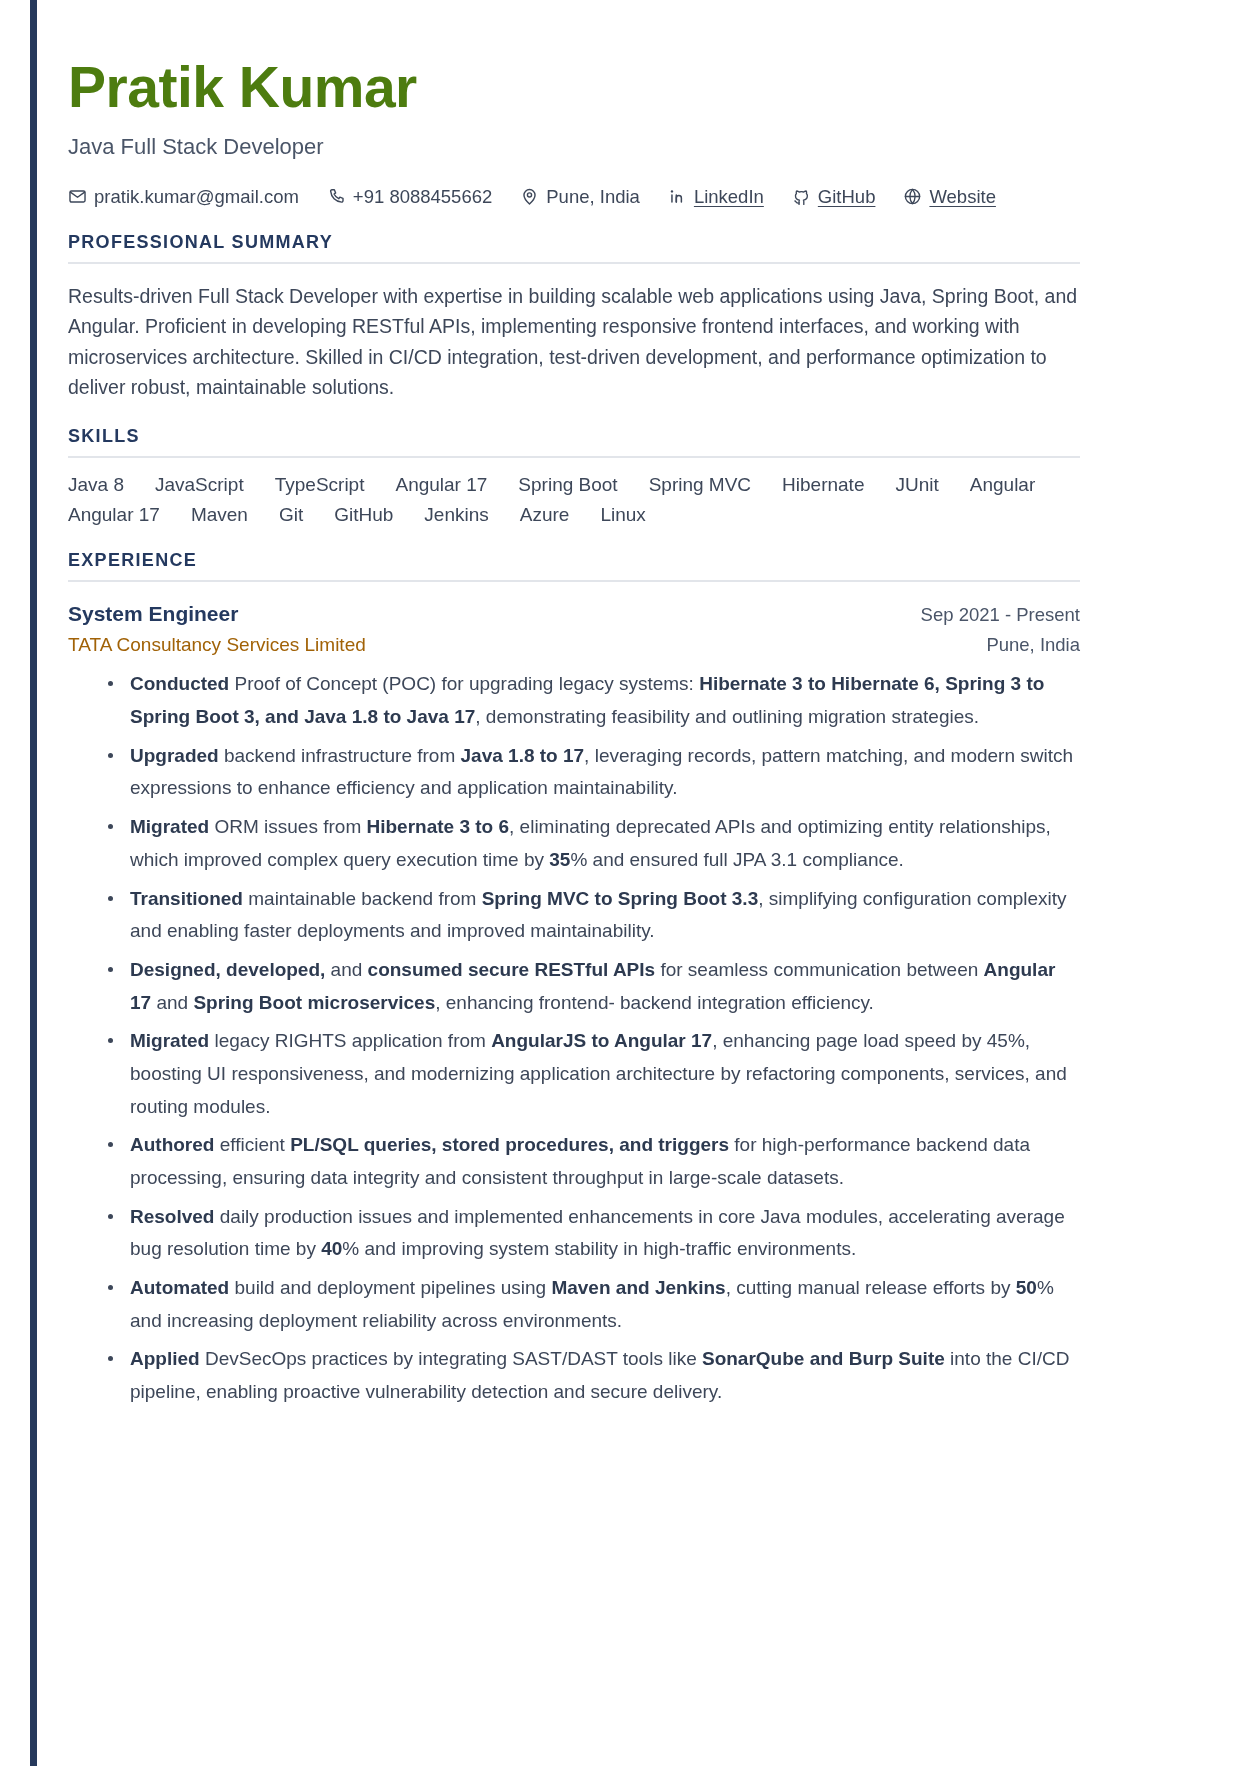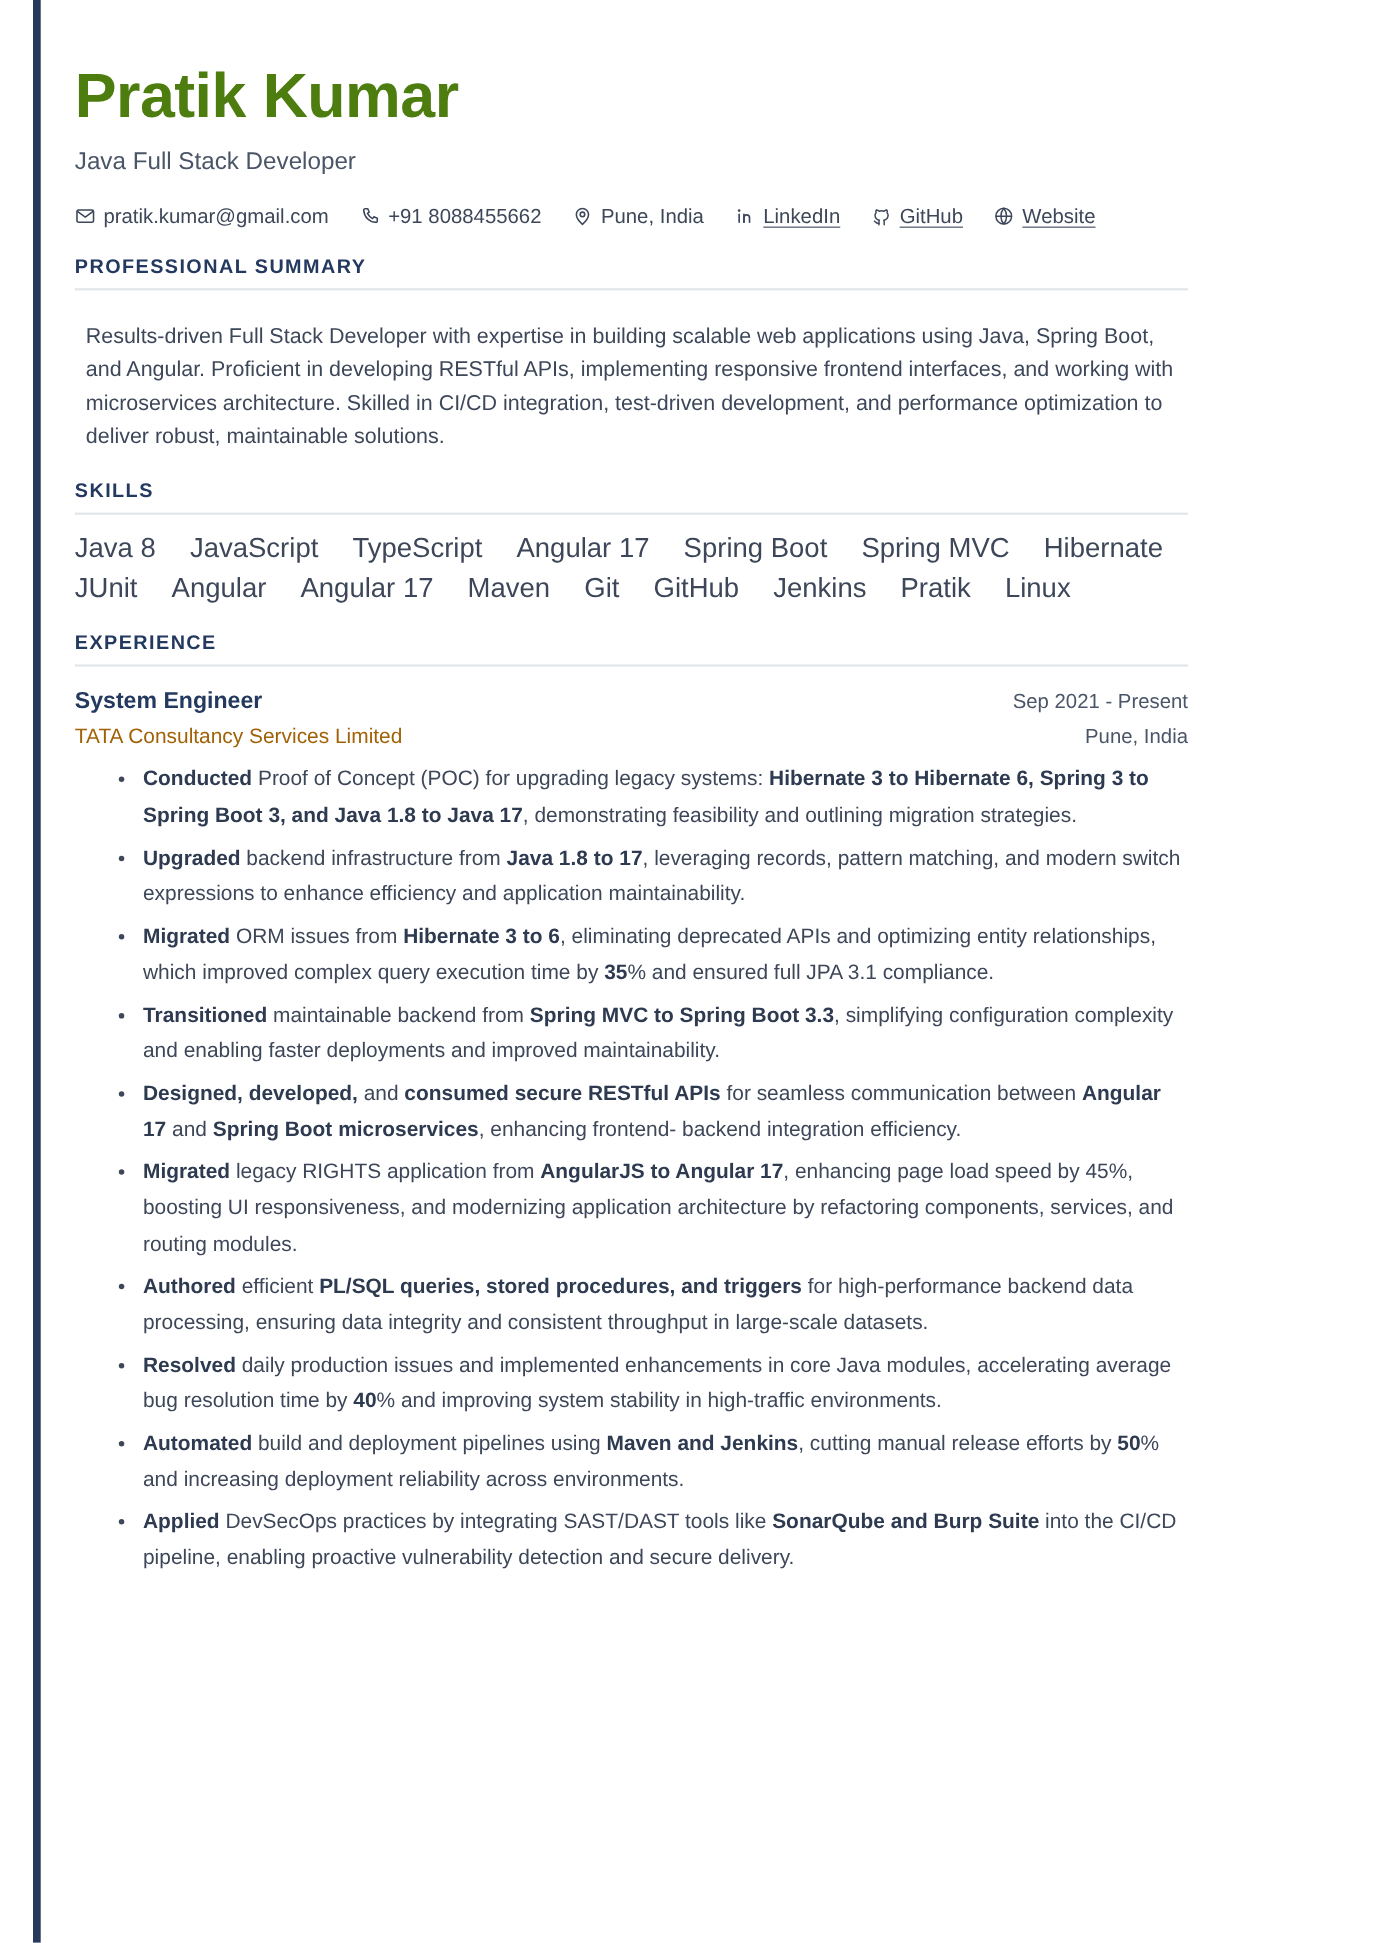--- a/index.html
+++ b/index.html
@@ -99,35 +99,35 @@
     height: 2px;
     background: #e2e5ea;
     width: 100%;
   }
 
   
   .summary {
     font-size: 19.5px;
     line-height: 1.56;
     color: #3d4759;
-    margin: 10px;
+    margin: 0;
     padding-top: 17px;
   }
 
   
   .skills-wrap {
     padding-top: 16px;
     display: flex;
     flex-wrap: wrap;
     column-gap: 31px;
     row-gap: 8px;
     max-width: 1000px;
   }
   .skill {
-    font-size: 25px;
+    font-size: 19px;
     color: #3d4759;
     white-space: nowrap;
   }
 
   
   .job { padding-top: 20px; }
   .job-line {
     display: flex;
     justify-content: space-between;
     align-items: baseline;
@@ -275,21 +275,21 @@
         <span class="skill">Spring Boot</span>
         <span class="skill">Spring MVC</span>
         <span class="skill">Hibernate</span>
         <span class="skill">JUnit</span>
         <span class="skill">Angular</span>
         <span class="skill">Angular 17</span>
         <span class="skill">Maven</span>
         <span class="skill">Git</span>
         <span class="skill">GitHub</span>
         <span class="skill">Jenkins</span>
-        <span class="skill">Pratik</span>
+        <span class="skill">Azure</span>
         <span class="skill">Linux</span>
       </div>
   </div>
 
   <div class="section">
     <div class="section-title">EXPERIENCE</div>
     <div class="rule"></div>
     <div id="jobs-wrap">
         <div class="job">
           <div class="job-line">

